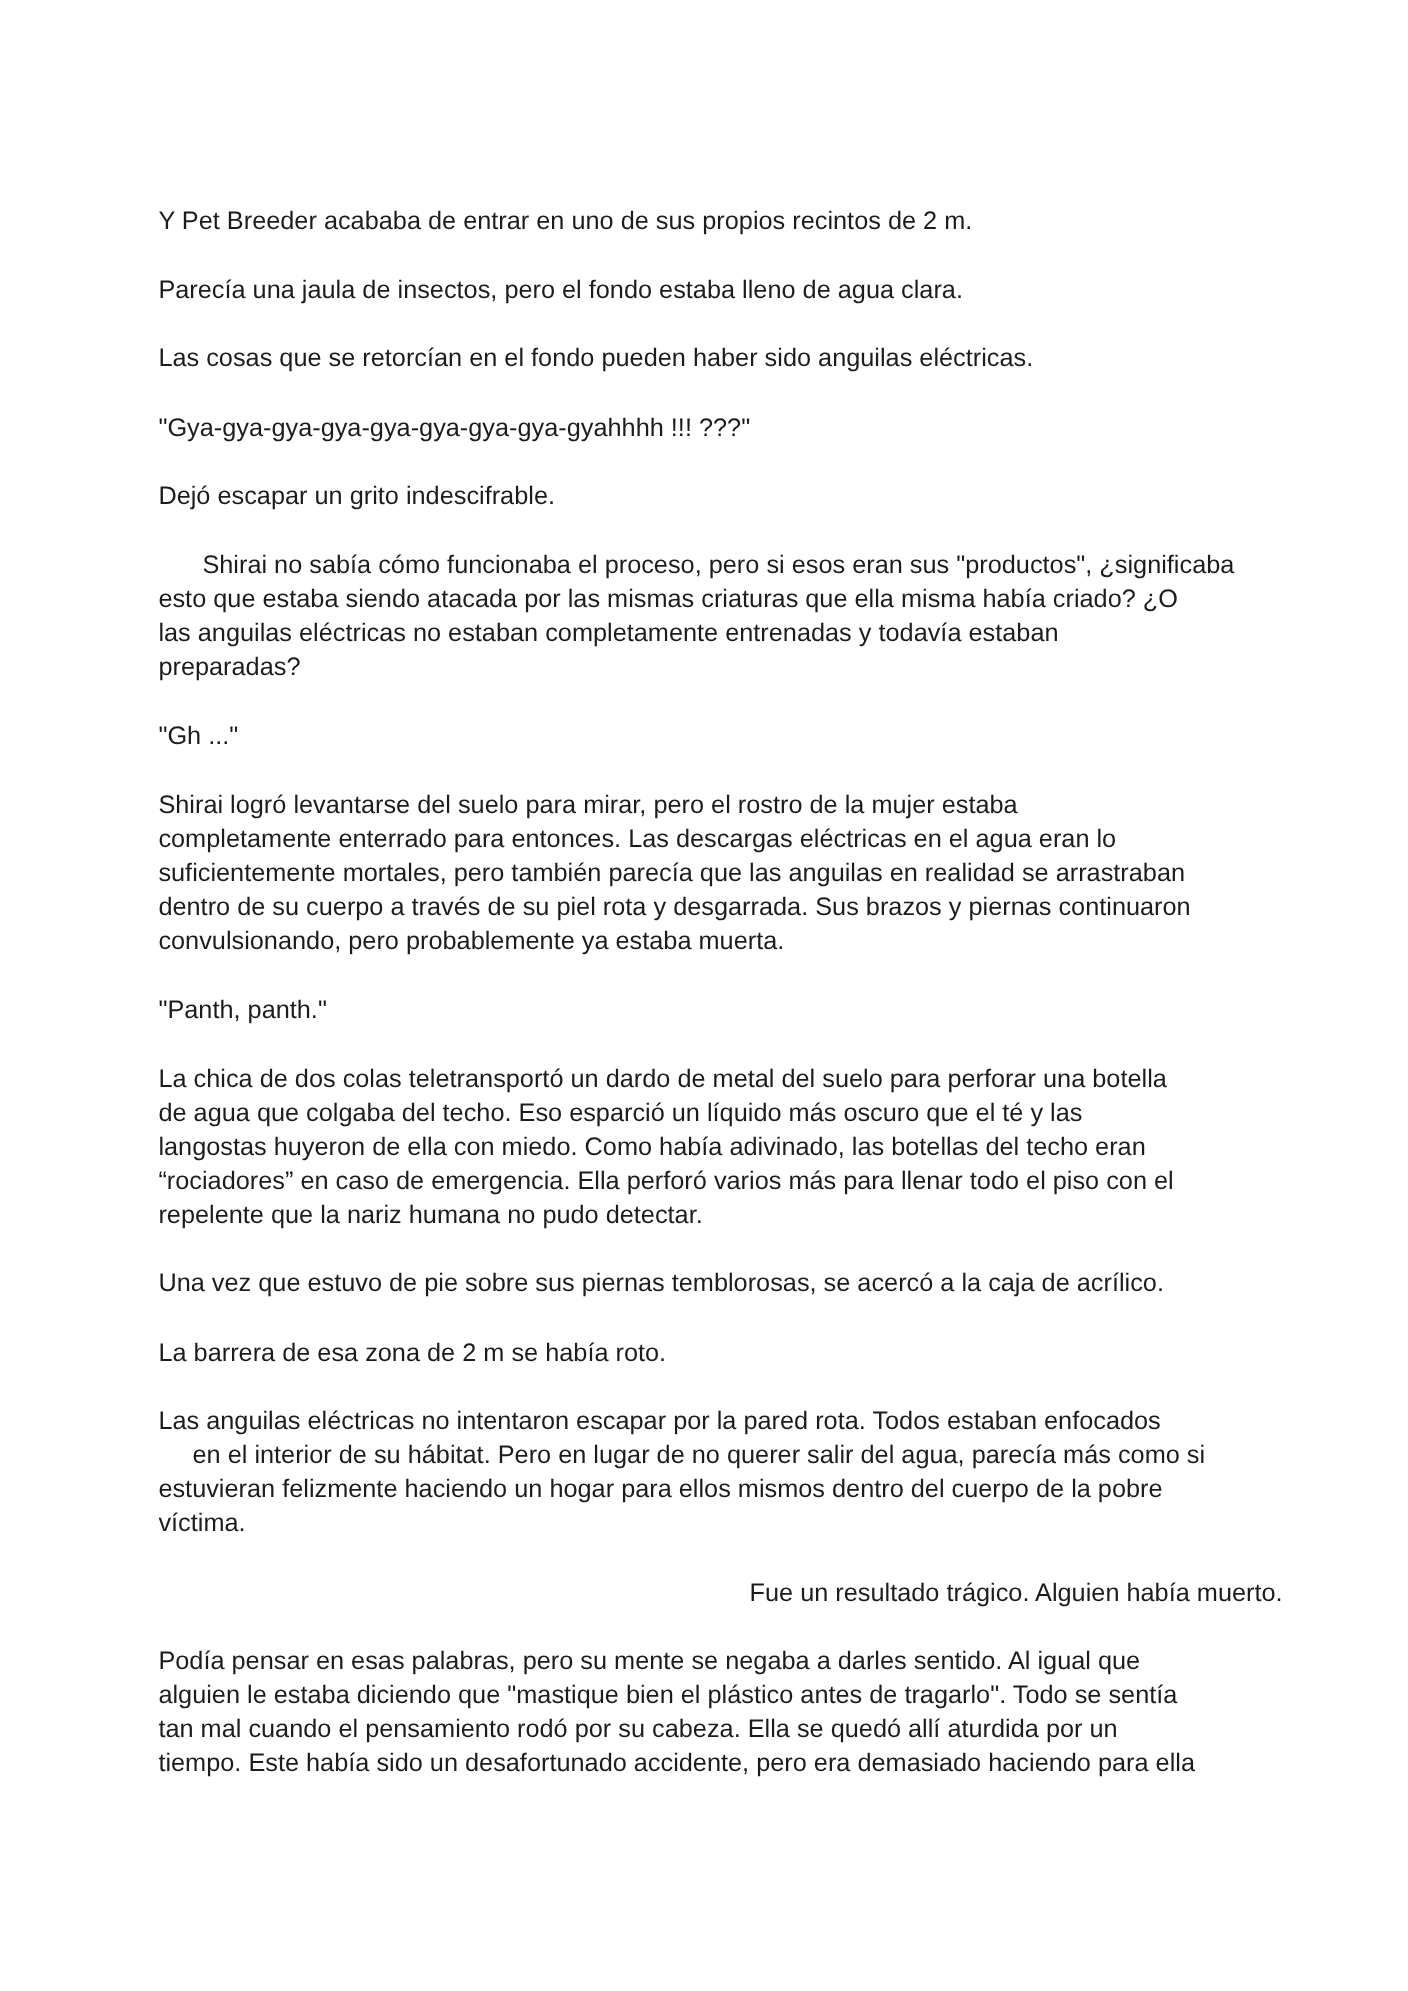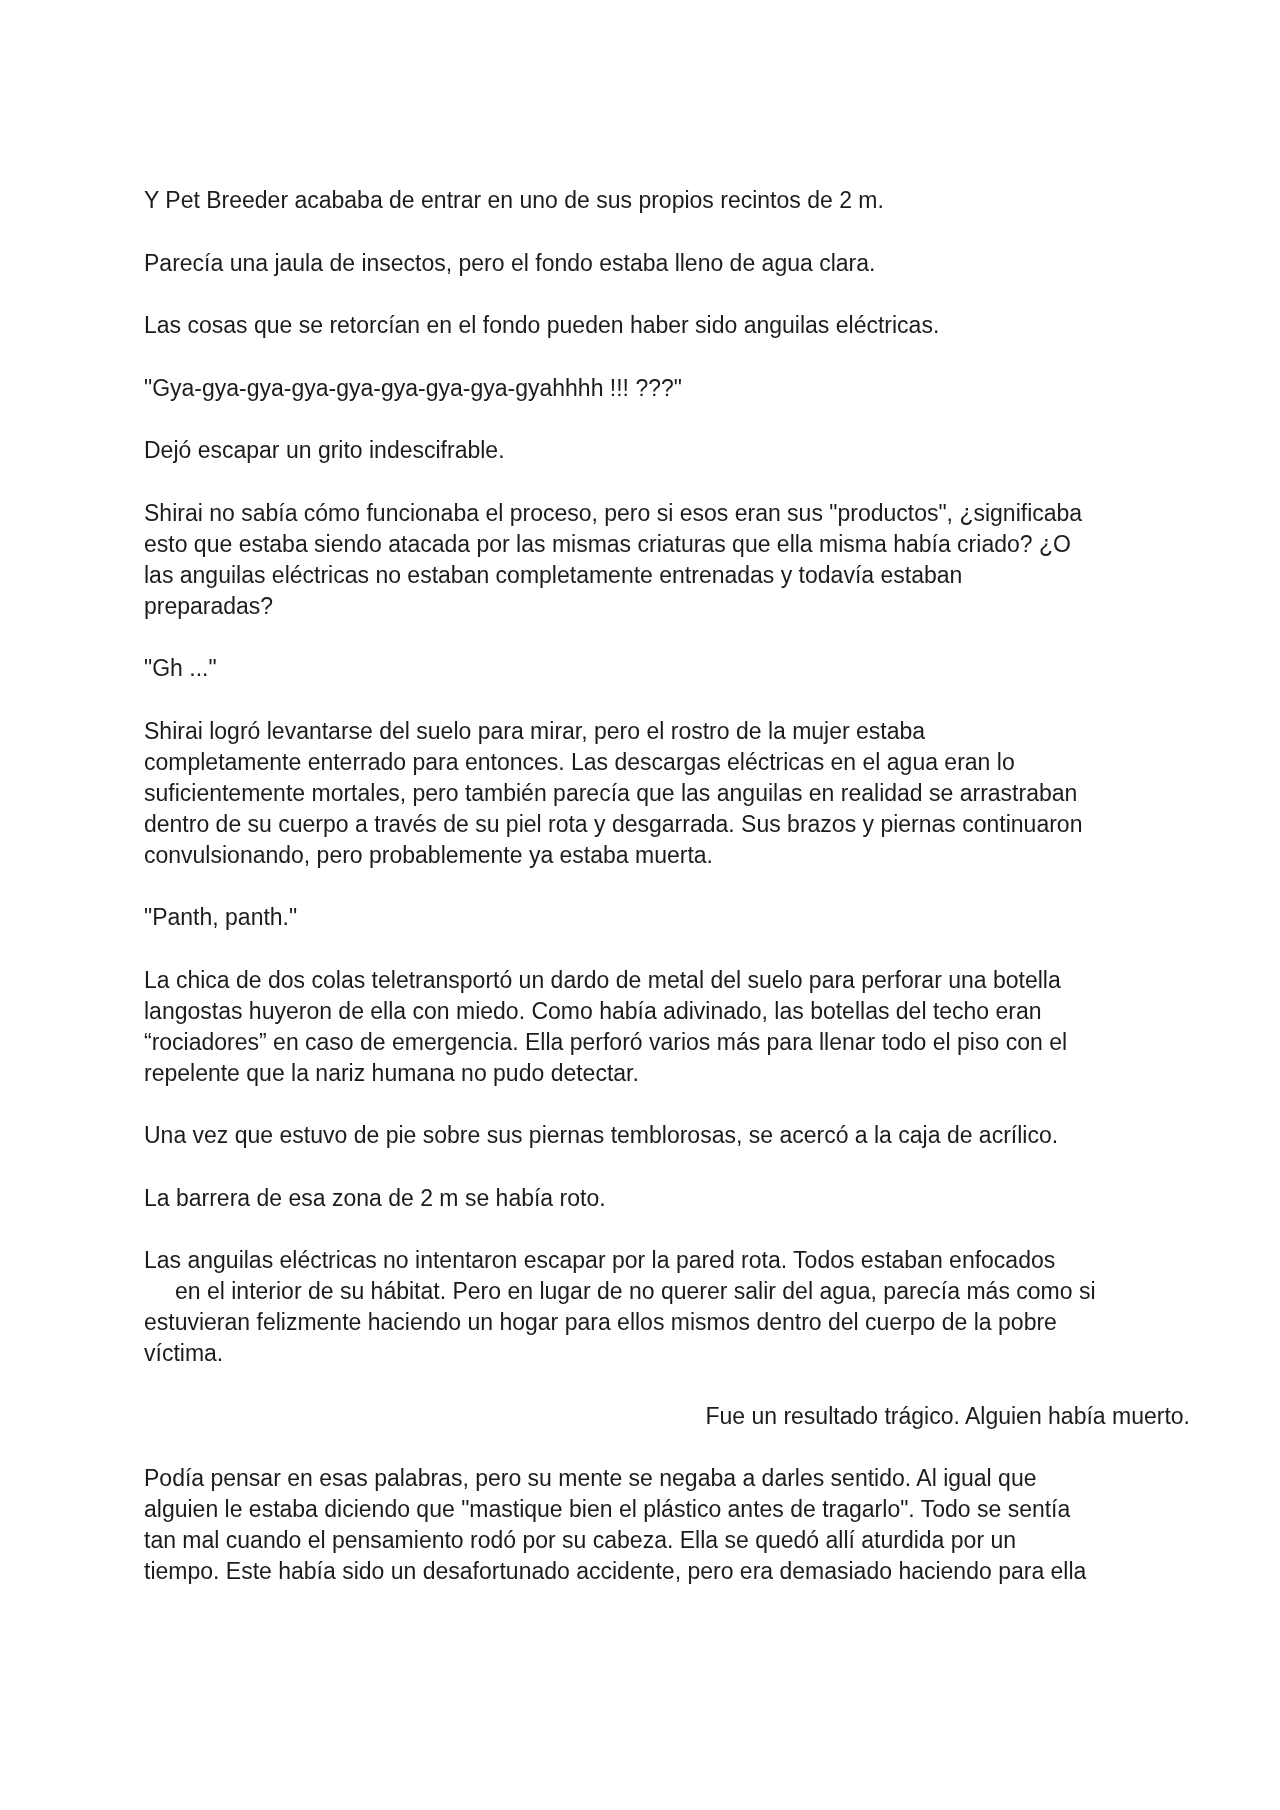--- a/index.html
+++ b/index.html
@@ -11,21 +11,21 @@
     height: 1810px;
     background: #ffffff;
     color: #1c1c1c;
     font-family: "Liberation Sans", "DejaVu Sans", sans-serif;
     overflow: hidden;
   }
   .page {
     box-sizing: border-box;
     width: 1280px;
     height: 1616px;
-    padding: 185px 90px 0 144px;
+    padding: 185px 114px 0 144px;
     background: #ffffff;
   }
   .para {
     margin: 0 0 31.5px 0;
     padding: 0;
   }
   .line {
     font-size: 23px;
     line-height: 31px;
     white-space: pre;
@@ -51,21 +51,21 @@
 
   <p class="para">
     <span class="line" style="display: block;">"Gya-gya-gya-gya-gya-gya-gya-gya-gyahhhh !!! ???"</span>
   </p>
 
   <p class="para">
     <span class="line" style="display: block;">Dejó escapar un grito indescifrable.</span>
   </p>
 
   <p class="para">
-    <span class="line" style="display: block;">Shirai no sabía cómo funcionaba el proceso, pero si esos eran sus "productos", ¿significaba</span>
+    <span class="line" style="display: block; margin-left: 40px;">Shirai no sabía cómo funcionaba el proceso, pero si esos eran sus "productos", ¿significaba</span>
     <span class="line" style="display: block;">esto que estaba siendo atacada por las mismas criaturas que ella misma había criado? ¿O</span>
     <span class="line" style="display: block;">las anguilas eléctricas no estaban completamente entrenadas y todavía estaban</span>
     <span class="line" style="display: block;">preparadas?</span>
   </p>
 
   <p class="para">
     <span class="line" style="display: block;">"Gh ..."</span>
   </p>
 
   <p class="para">
@@ -75,20 +75,21 @@
     <span class="line" style="display: block;">dentro de su cuerpo a través de su piel rota y desgarrada. Sus brazos y piernas continuaron</span>
     <span class="line" style="display: block;">convulsionando, pero probablemente ya estaba muerta.</span>
   </p>
 
   <p class="para">
     <span class="line" style="display: block;">"Panth, panth."</span>
   </p>
 
   <p class="para">
     <span class="line" style="display: block;">La chica de dos colas teletransportó un dardo de metal del suelo para perforar una botella</span>
+    <span class="line" style="display: block;">de agua que colgaba del techo. Eso esparció un líquido más oscuro que el té y las</span>
     <span class="line" style="display: block;">langostas huyeron de ella con miedo. Como había adivinado, las botellas del techo eran</span>
     <span class="line" style="display: block;">“rociadores” en caso de emergencia. Ella perforó varios más para llenar todo el piso con el</span>
     <span class="line" style="display: block;">repelente que la nariz humana no pudo detectar.</span>
   </p>
 
   <p class="para">
     <span class="line" style="display: block;">Una vez que estuvo de pie sobre sus piernas temblorosas, se acercó a la caja de acrílico.</span>
   </p>
 
   <p class="para">

